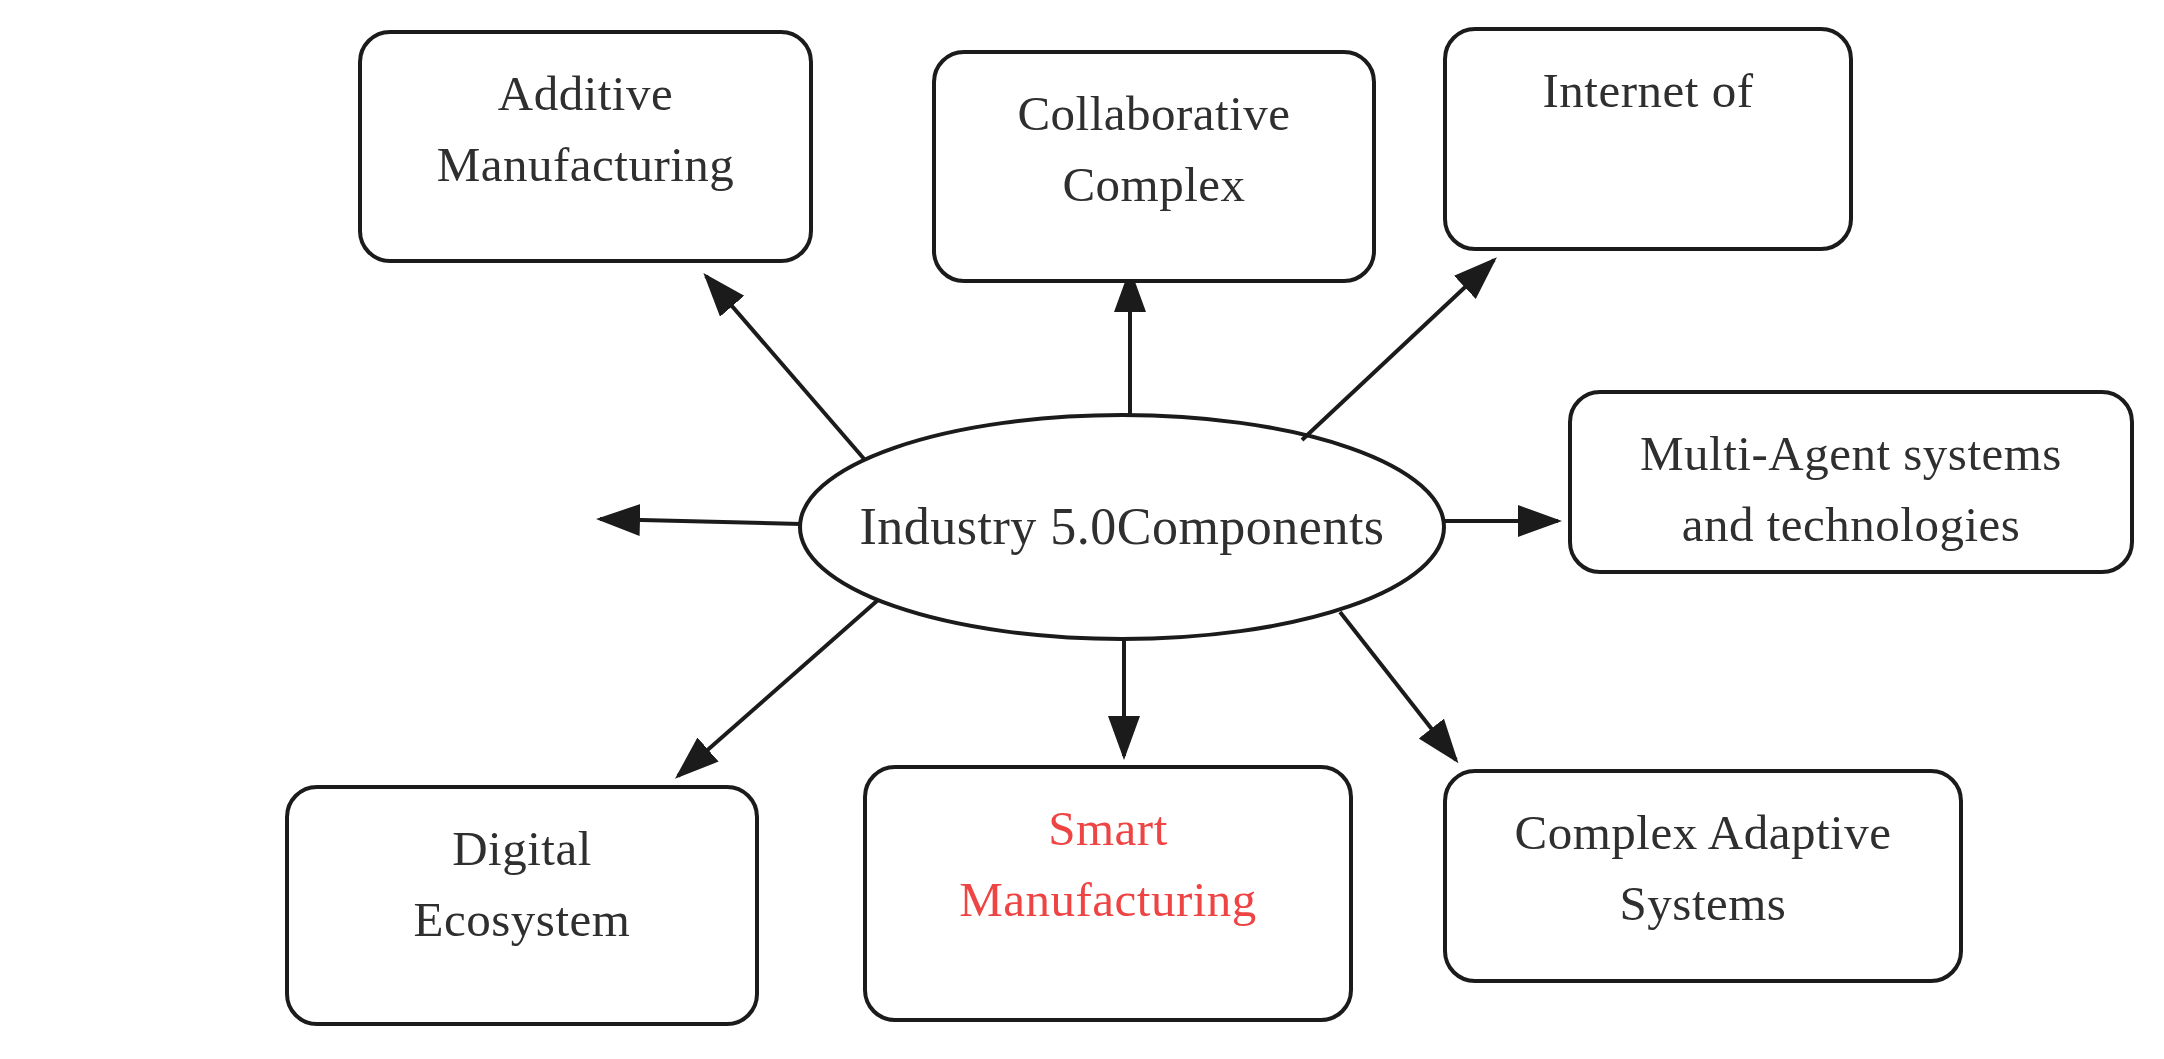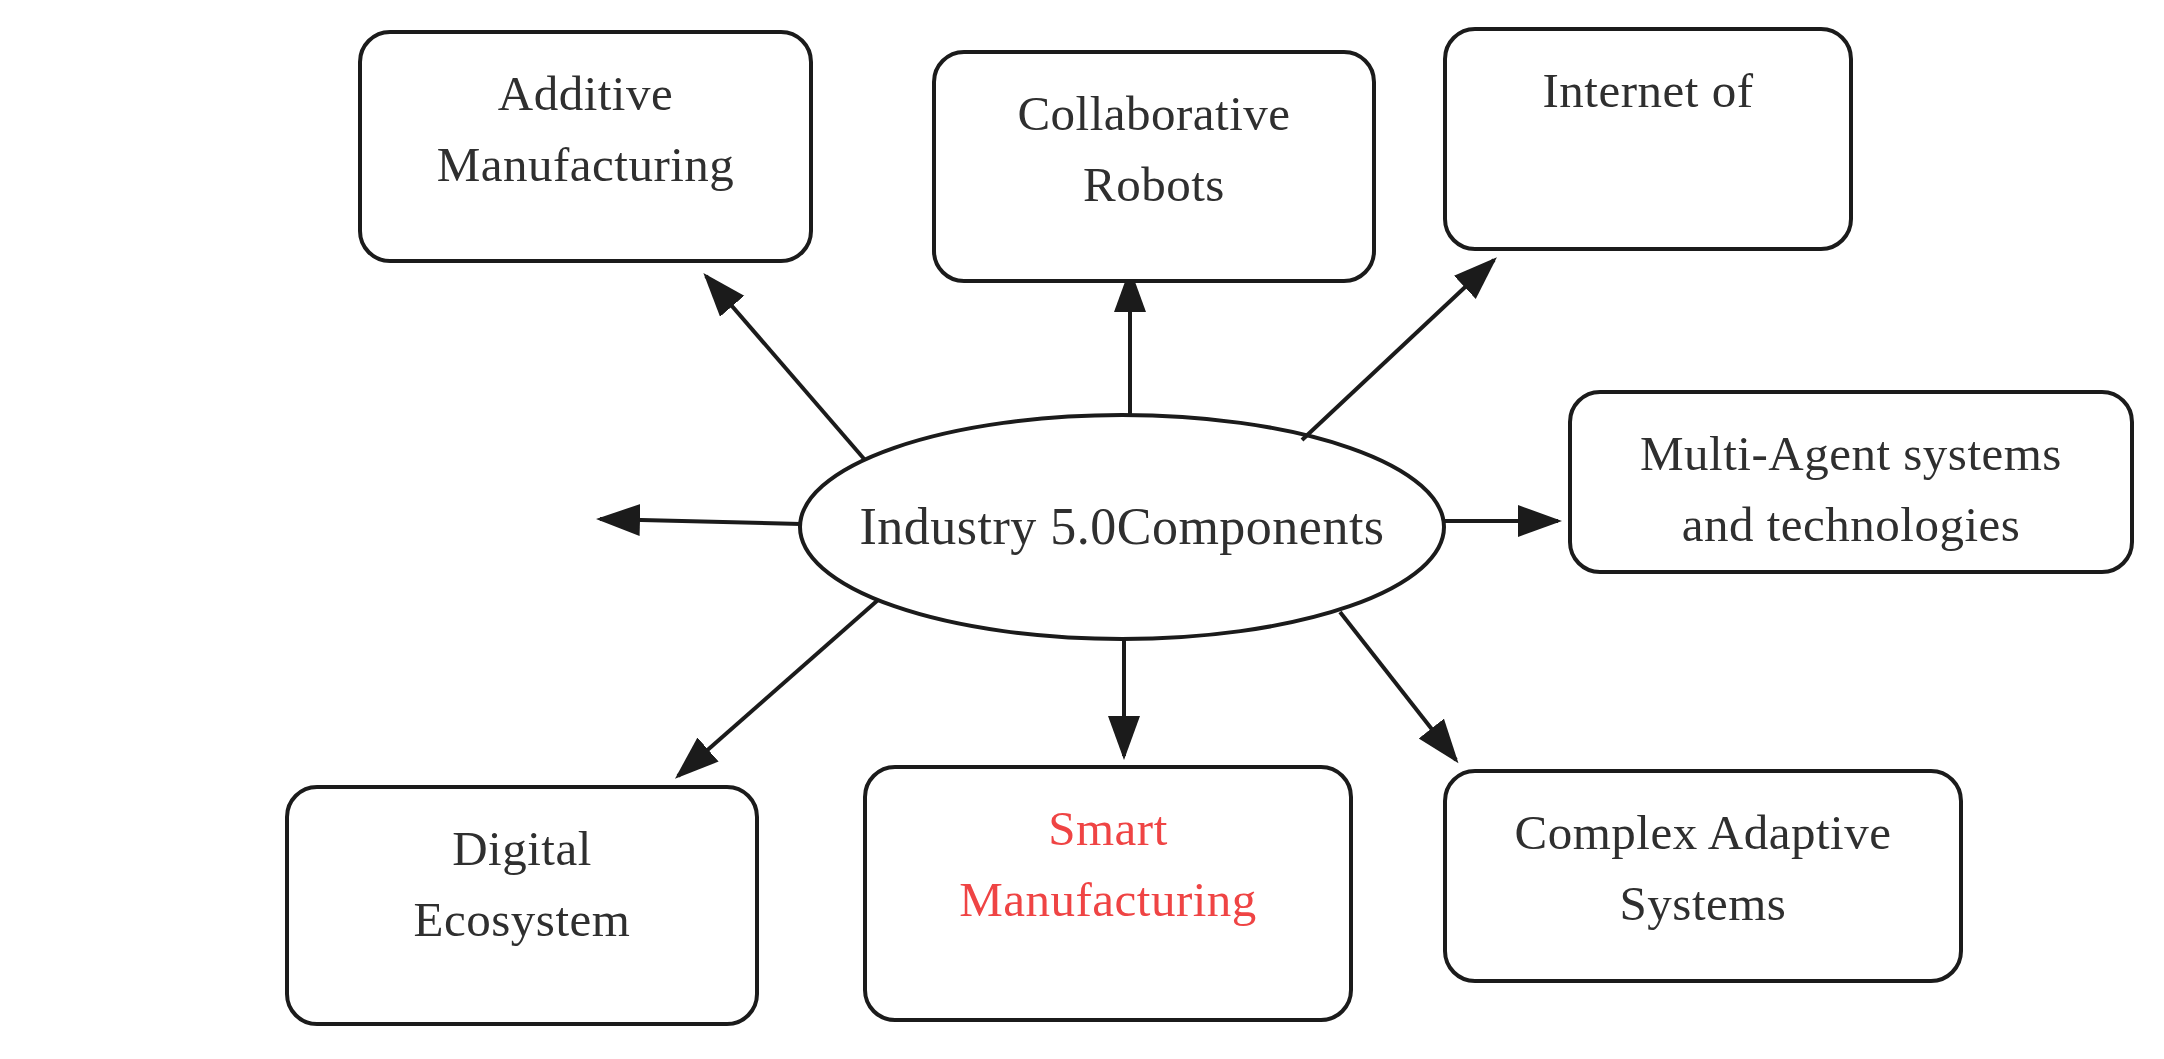--- a/index.html
+++ b/index.html
@@ -89,21 +89,21 @@
     <span class="node-line">Components</span>
   </div>
 
   <div id="node-additive" class="node-box">
     <span class="node-line">Additive</span>
     <span class="node-line">Manufacturing</span>
   </div>
 
   <div id="node-collaborative" class="node-box">
     <span class="node-line">Collaborative</span>
-    <span class="node-line">Robots</span>
+    <span class="node-line">Complex</span>
   </div>
 
   <div id="node-internet" class="node-box">
     <span class="node-line">Internet of</span>
   </div>
 
 
   <div id="node-multiagent" class="node-box">
     <span class="node-line">Multi-Agent systems</span>
     <span class="node-line">and technologies</span>

